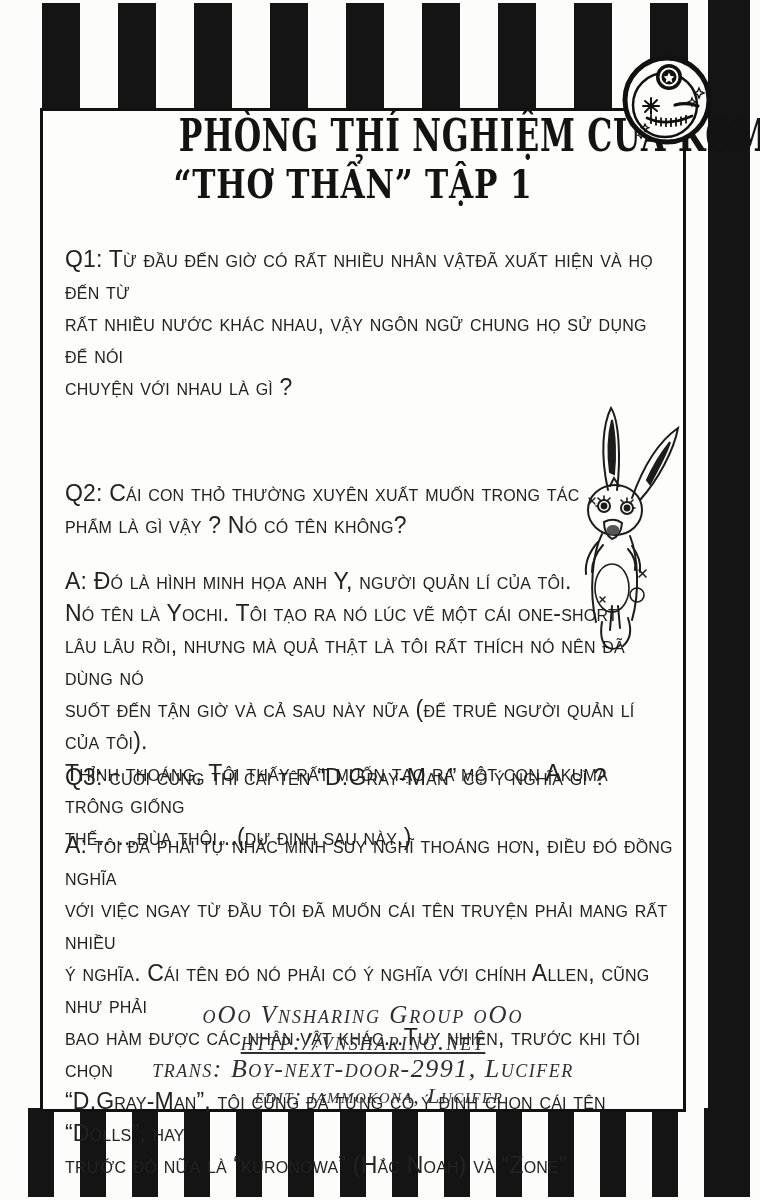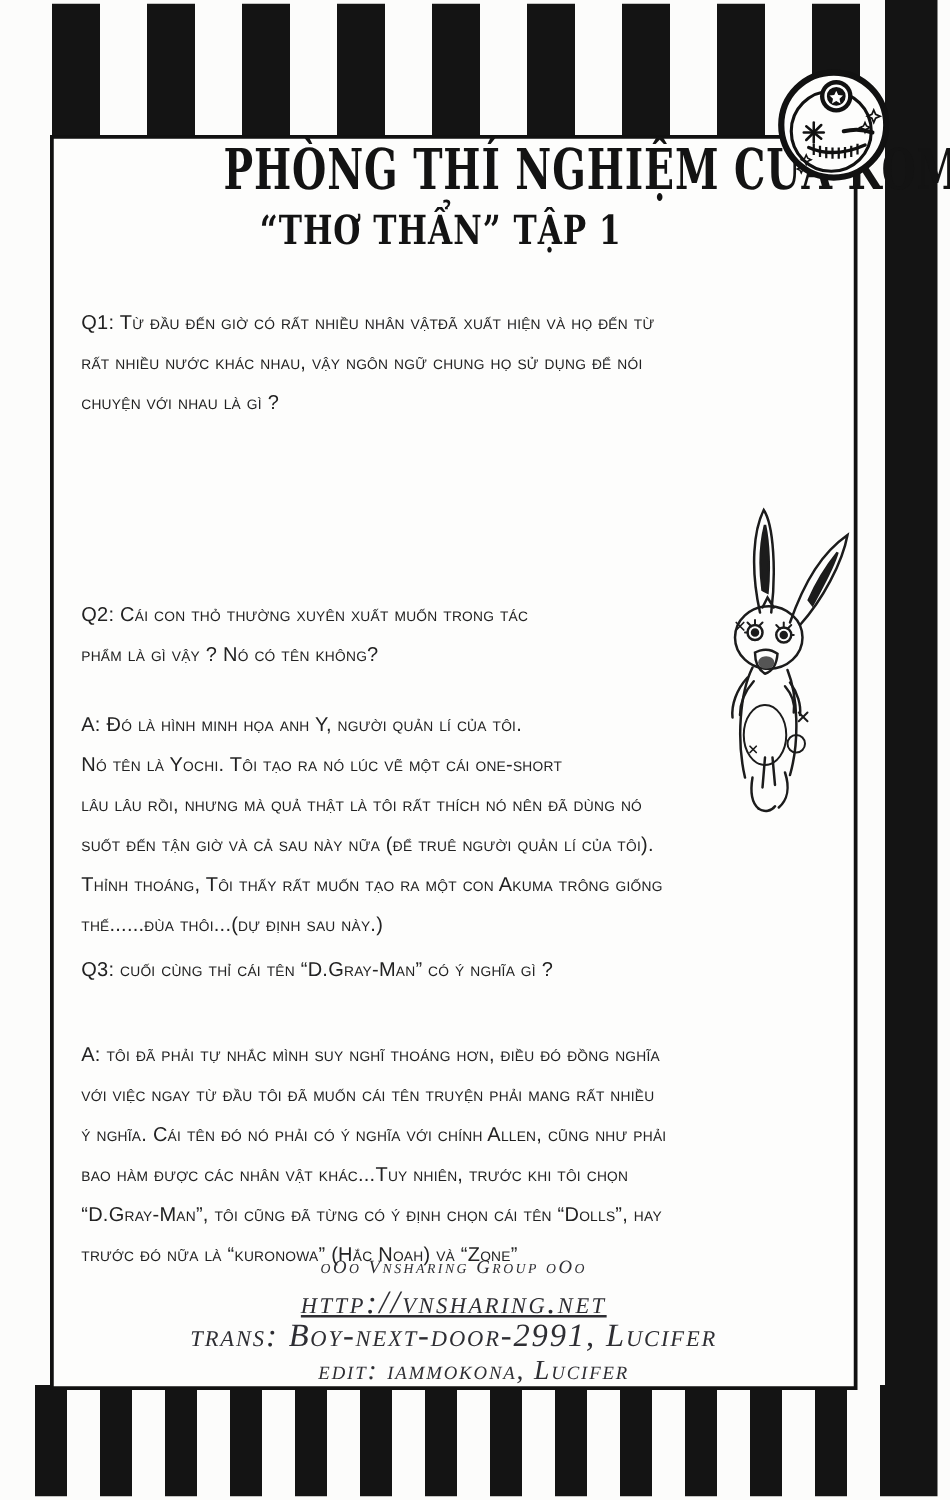--- a/index.html
+++ b/index.html
@@ -30,47 +30,47 @@
   .content-box {
     position: absolute; left: 40px; top: 108px;
     width: 646px; height: 1004px;
     box-sizing: border-box;
     border: 3px solid #111;
     background: #fdfdfc;
   }
   .title-line { position: absolute; left: 0; text-align: center; white-space: nowrap;
     font-family: "DejaVu Serif", serif; font-weight: 700; color: #131313; }
   .title-1 { top: 0px; right: 80px; font-size: 45px; line-height: 50px; }
-  .title-2 { top: 50px; right: 20px; font-size: 32px; line-height: 46px; }
+  .title-2 { top: 50px; right: 20px; font-size: 40px; line-height: 46px; }
   .title-1 .squeeze { display: inline-block; transform: scaleX(0.70); transform-origin: 50% 50%; letter-spacing: 1px;}
   .title-2 .squeeze { display: inline-block; transform: scaleX(0.78); transform-origin: 50% 50%; letter-spacing: 1px;}
   .para {
     position: absolute; left: 22px; right: 10px;
-    font-size: 16px; line-height: 32px;
+    font-size: 23px; line-height: 32px;
     font-variant: small-caps;
     letter-spacing: 0.2px;
     white-space: pre-line;
     color: #222;
   }
   .p-q1 { top: 132px; }
   .p-a1 { top: 242px; }
   .p-q2 { top: 366px; }
   .p-a2 { top: 454px; }
   .p-q3 { top: 650px; }
   .p-a3 { top: 718px; }
   .credits {
     position: absolute; left: 0; right: 0; top: 890px;
     text-align: center;
     font-family: "Liberation Serif", serif;
     font-style: italic;
     font-variant: small-caps;
     color: #2e2e33;
   }
   .credits .c-line { line-height: 27px; }
-  .c-group { font-size: 15px; letter-spacing: 2px; }
+  .c-group { font-size: 25px; letter-spacing: 2px; }
   .c-url   { font-size: 26px; letter-spacing: 2px; text-decoration: underline; }
   .c-trans { font-size: 26px; letter-spacing: 1.5px; }
   .c-edit  { font-size: 22px; letter-spacing: 1.5px; margin-left: 32px; }
   .badge { position: absolute; left: 619px; top: 52px; width: 96px; height: 96px; }
   .rabbit { position: absolute; left: 558px; top: 402px; width: 140px; height: 252px; }
 </style>
 </head>
 <body>
 
 <div class="page">

